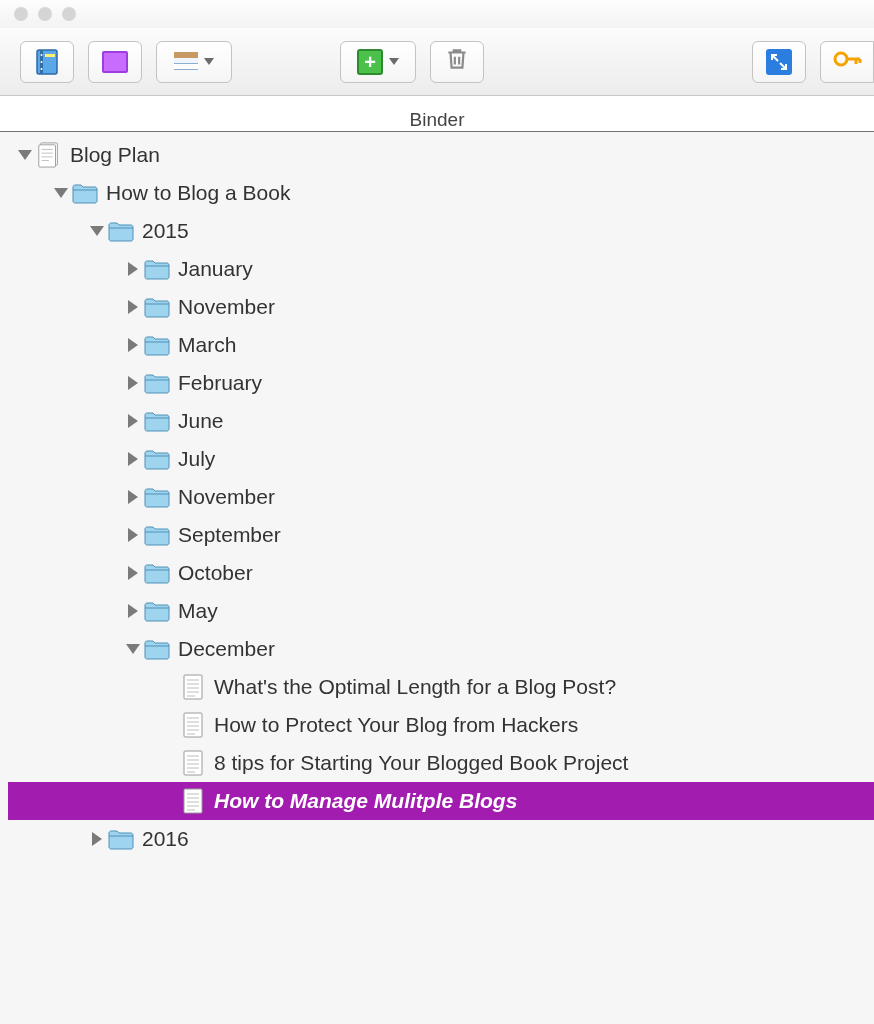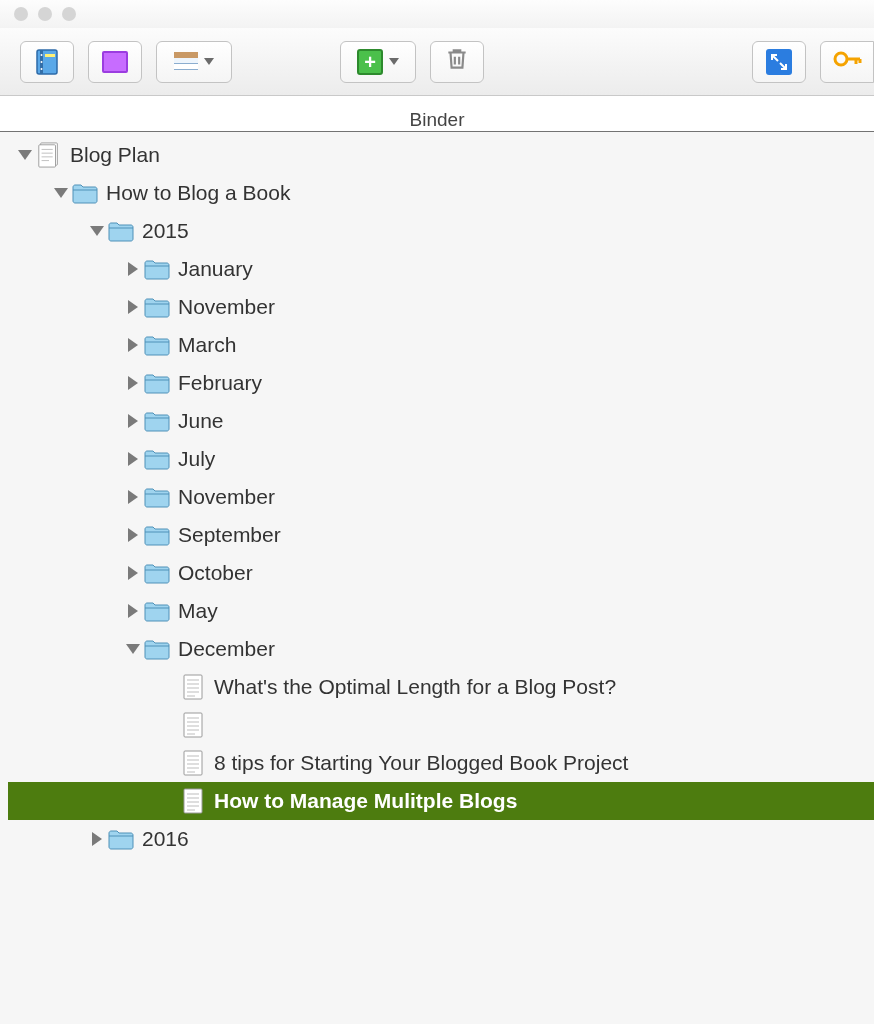--- a/index.html
+++ b/index.html
@@ -77,22 +77,23 @@
       padding: 4px 0 4px 8px;
       user-select: none;
     }
     .tree-row {
       display: flex;
       align-items: center;
       height: 38px;
       white-space: nowrap;
     }
     .tree-row.selected {
-      background: #4d7c0f;
+      background: #a21caf;
       color: #fff;
+      font-style: italic;
     }
     .disclosure {
       width: 18px; height: 18px;
       display: flex; align-items:center; justify-content:center;
       margin-right: 2px;
       cursor: pointer;
     }
     .disclosure .tri {
       width: 0; height: 0;
     }
@@ -351,20 +352,21 @@
     </div>
     <div class="tree-row" style="padding-left:152px">
       <span class="disclosure none">
         <span class="tri"></span>
       </span>
       <span class="node-icon doc-icon">
         <svg viewBox="0 0 20 26">
           <use href="#doc-glyph"></use>
         </svg>
       </span>
+      <span class="node-label">How to Protect Your Blog from Hackers</span>
     </div>
     <div class="tree-row" style="padding-left:152px">
       <span class="disclosure none">
         <span class="tri"></span>
       </span>
       <span class="node-icon doc-icon">
         <svg viewBox="0 0 20 26">
           <use href="#doc-glyph"></use>
         </svg>
       </span>

